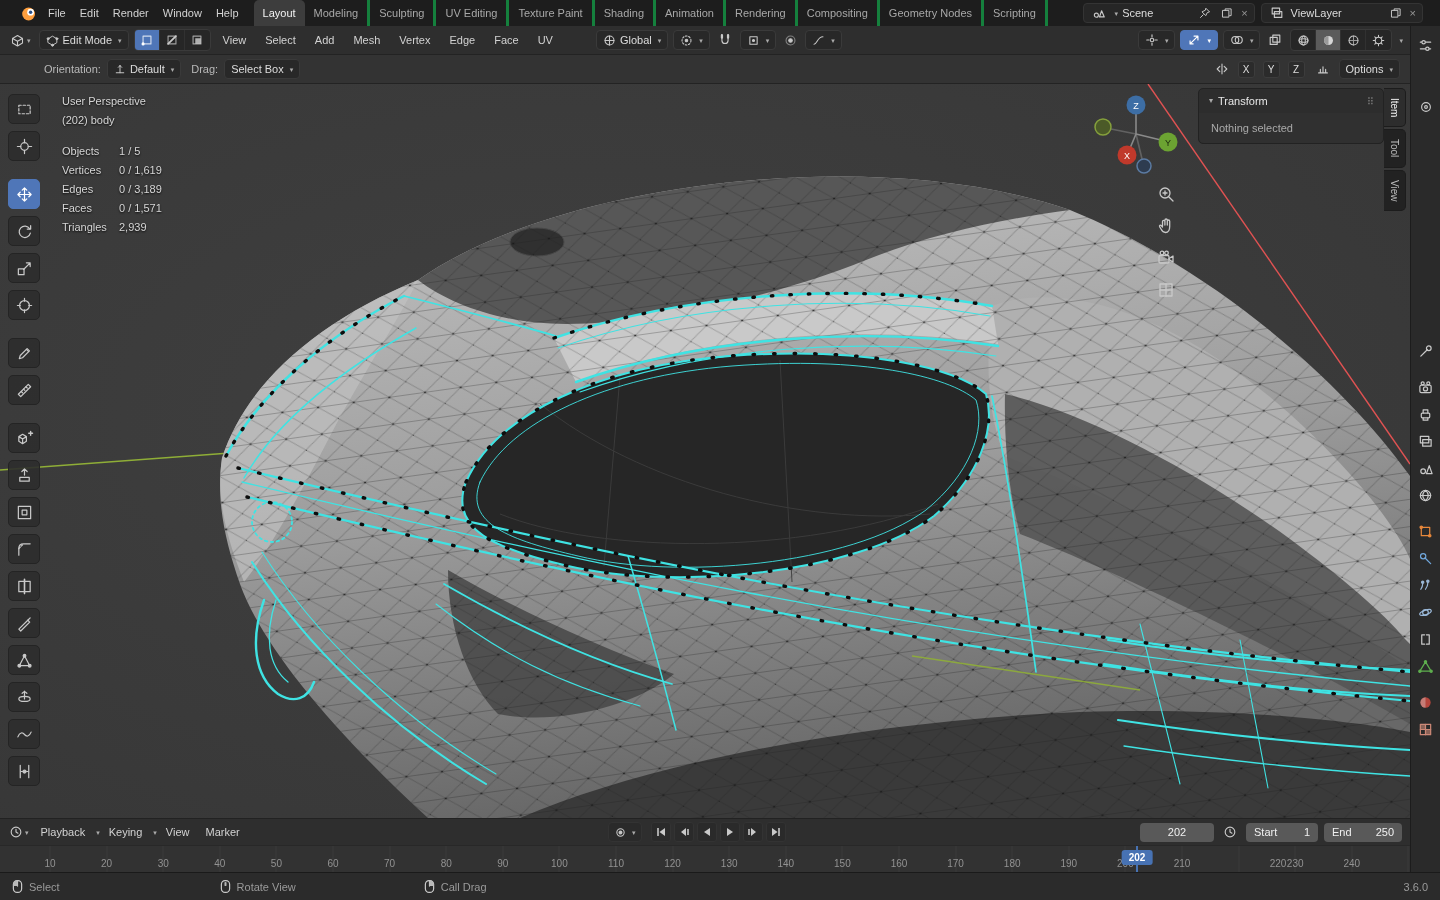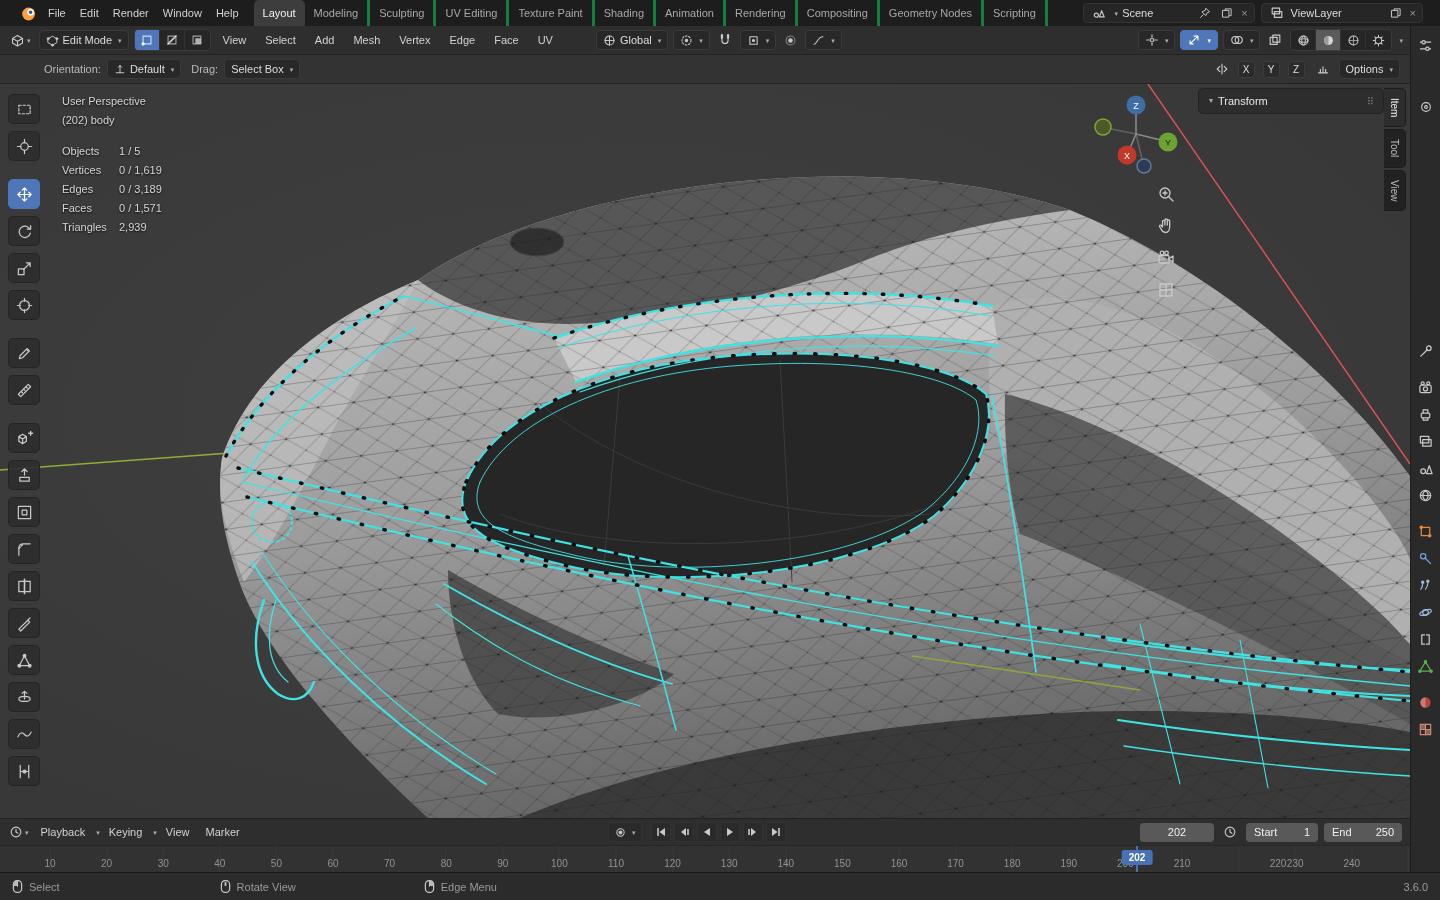--- a/index.html
+++ b/index.html
@@ -613,20 +613,21 @@
           <path d="M9 3v12M3 9h12"></path>
         </svg>
     </div>
 
     <div class="npanel">
       <div class="phead">
         <span class="chev" style="font-size:8px">▾</span>
         <span>Transform</span>
         <span class="dots">⠿</span>
       </div>
+      <div class="pbody">Nothing selected</div>
     </div>
     <div class="ntabs">
       <span class="ntab active">Item</span>
       <span class="ntab">Tool</span>
       <span class="ntab">View</span>
     </div>
   </div>
 
   <div class="props">
     <div class="pic" style="margin-top:6px">
@@ -865,18 +866,18 @@
           <rect x="4.9" y="3" width="2.2" height="4.5" rx="1" fill="#b8b8b8" stroke="none"></rect>
         </svg>
       <span>Rotate View</span>
     </span>
     <span class="hint" style="margin-left:128px">
       <svg class="s" width="11" height="15" viewBox="0 0 12 16">
           <rect x="1.5" y="1.5" width="9" height="13" rx="4"></rect>
           <path d="M6 1.5v6"></path>
           <path d="M6 1.5h.5a4 4 0 0 1 4 4v2H6z" fill="#b8b8b8" stroke="none"></path>
         </svg>
-      <span>Edge Menu</span>
+      <span>Call Drag</span>
     </span>
     <span class="version">3.6.0</span>
   </footer>
 
 </div>
 
 </body></html>

